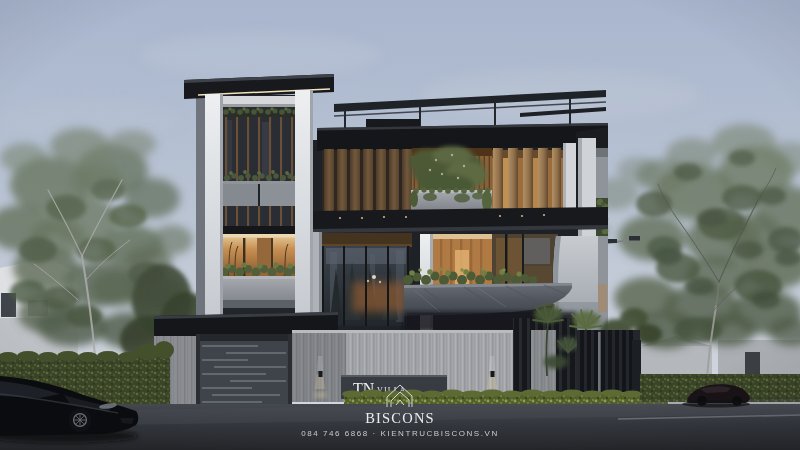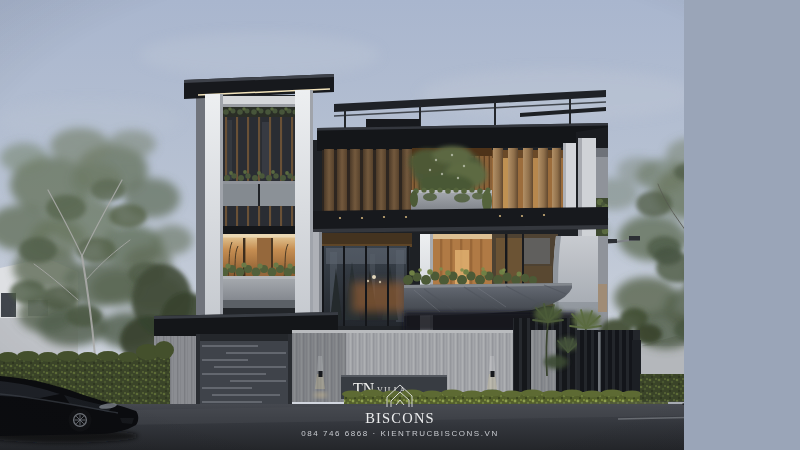--- a/index.html
+++ b/index.html
@@ -1,15 +1,15 @@
 <!DOCTYPE html>
 <html><head><meta charset="utf-8">
 <style>
 html,body{margin:0;padding:0;background:#9aa5b8;}
-#stage{width:684px;height:450px;position:relative;overflow:hidden;font-family:"Liberation Sans",sans-serif;}
+#stage{width:800px;height:450px;position:relative;overflow:hidden;font-family:"Liberation Sans",sans-serif;}
 svg{display:block;}
 </style></head>
 <body>
 <div id="stage">
 <svg width="800" height="450" viewBox="0 0 800 450">
 <defs>
 <linearGradient id="sky" x1="0" y1="0" x2="0" y2="1">
  <stop offset="0" stop-color="#a9b6ce"></stop>
           <stop offset="0.45" stop-color="#b9c3d3"></stop>
  <stop offset="0.78" stop-color="#ccd2dc"></stop>

